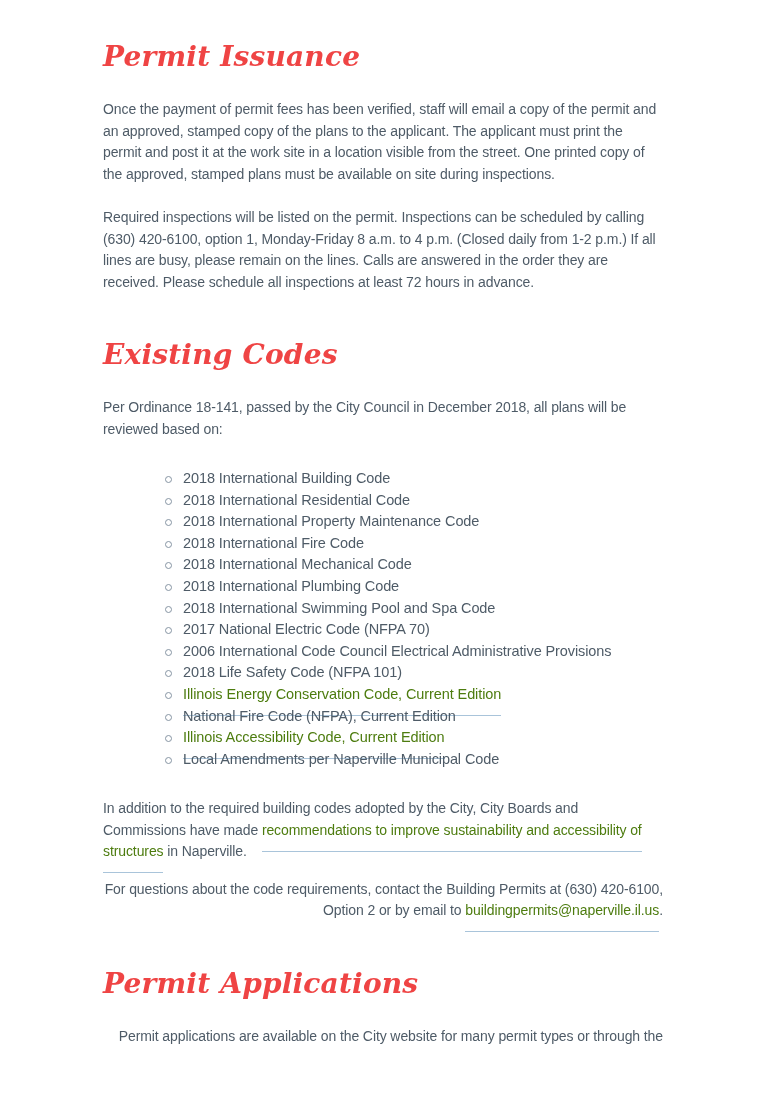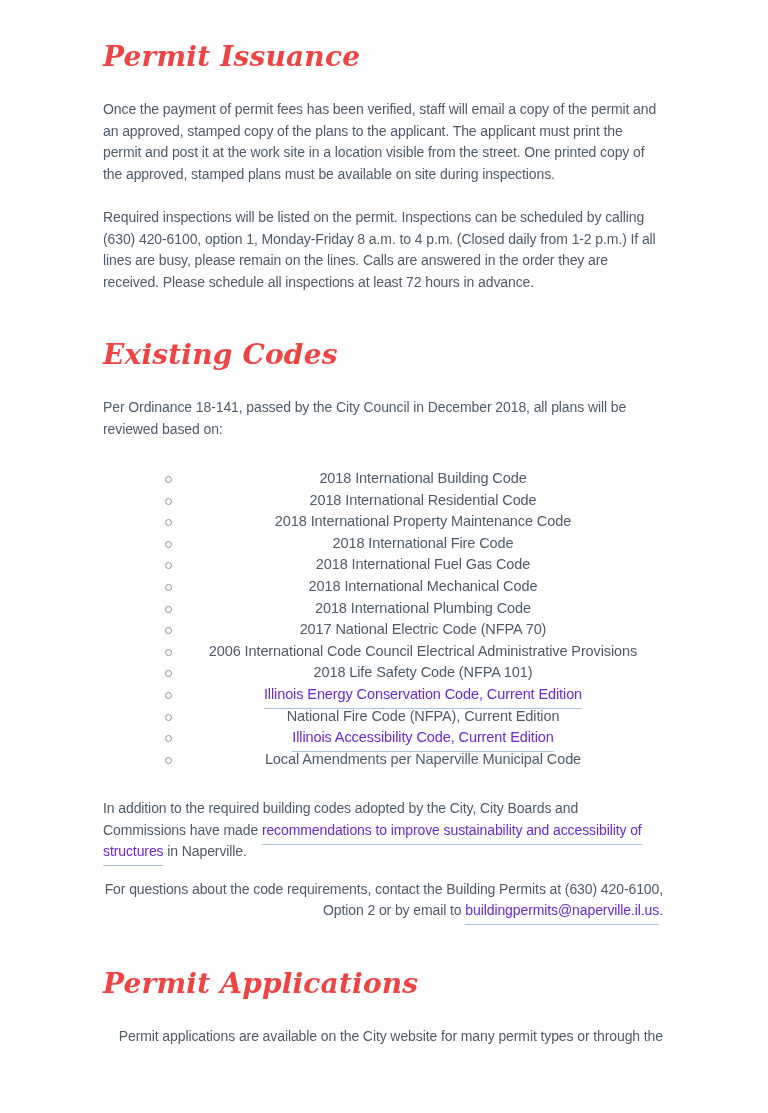--- a/index.html
+++ b/index.html
@@ -31,31 +31,30 @@
     font-size: 14px;
     line-height: 21.5px;
     letter-spacing: -0.1px;
     color: #4e5b67;
     margin: 0 0 22px 0;
     max-width: 560px;
   }
   p.gap-after { margin-bottom: 16px; }
   p.no-gap { margin-bottom: 0; text-align: right; }
   a.inline-link {
-    color: #6d28d9;
+    color: #4d7c0f;
     text-decoration: none;
     border-bottom: 1px solid #a9c4da;
-    padding-bottom: 6px;
+    padding-bottom: 13px;
     cursor: pointer;
   }
   ul.code-list {
     list-style: none;
     margin: 28px 0 28px 62px;
     padding: 0;
-    text-align: center;
   }
   ul.code-list li {
     position: relative;
     font-size: 14.5px;
     line-height: 21.6px;
     letter-spacing: -0.1px;
     color: #4e5b67;
     padding-left: 18px;
   }
   .bullet {
@@ -79,23 +78,23 @@
   <p class="body-text">Required inspections will be listed on the permit. Inspections can be scheduled by calling (630) 420-6100, option 1, Monday-Friday 8 a.m. to 4 p.m. (Closed daily from 1-2 p.m.) If all lines are busy, please remain on the lines.  Calls are answered in the order they are received.  Please schedule all inspections at least 72 hours in advance.</p>
 
   <h2 class="section-heading spaced-top">Existing Codes</h2>
   <p class="body-text">Per Ordinance 18-141, passed by the City Council in December 2018, all plans will be reviewed based on:</p>
 
   <ul class="code-list">
     <li><span class="bullet"></span><span>2018 International Building Code</span></li>
     <li><span class="bullet"></span><span>2018 International Residential Code</span></li>
     <li><span class="bullet"></span><span>2018 International Property Maintenance Code</span></li>
     <li><span class="bullet"></span><span>2018 International Fire Code</span></li>
-    <li><span class="bullet"></span><span>2018 International Fuel Gas Code</span></li>
     <li><span class="bullet"></span><span>2018 International Mechanical Code</span></li>
     <li><span class="bullet"></span><span>2018 International Plumbing Code</span></li>
+    <li><span class="bullet"></span><span>2018 International Swimming Pool and Spa Code</span></li>
     <li><span class="bullet"></span><span>2017 National Electric Code (NFPA 70)</span></li>
     <li><span class="bullet"></span><span>2006 International Code Council Electrical Administrative Provisions</span></li>
     <li><span class="bullet"></span><span>2018 Life Safety Code (NFPA 101)</span></li>
     <li><span class="bullet"></span><a class="inline-link">Illinois Energy Conservation Code, Current Edition</a></li>
     <li><span class="bullet"></span><span>National Fire Code (NFPA), Current Edition</span></li>
     <li><span class="bullet"></span><a class="inline-link">Illinois Accessibility Code, Current Edition</a></li>
     <li><span class="bullet"></span><span>Local Amendments per Naperville Municipal Code</span></li>
   </ul>
 
   <p class="body-text gap-after"><span>In addition to the required building codes adopted by the City, City Boards and Commissions have made </span><a class="inline-link">recommendations to improve sustainability and accessibility of structures</a><span> in Naperville.</span></p>

